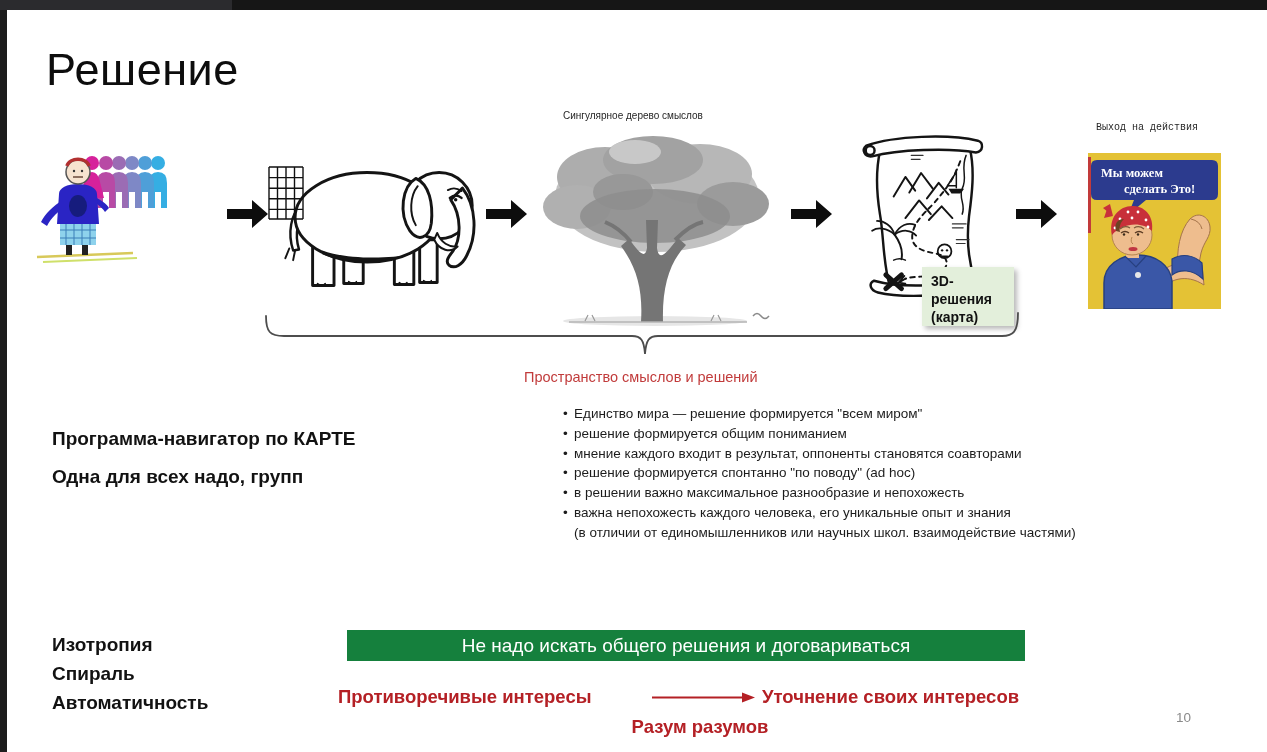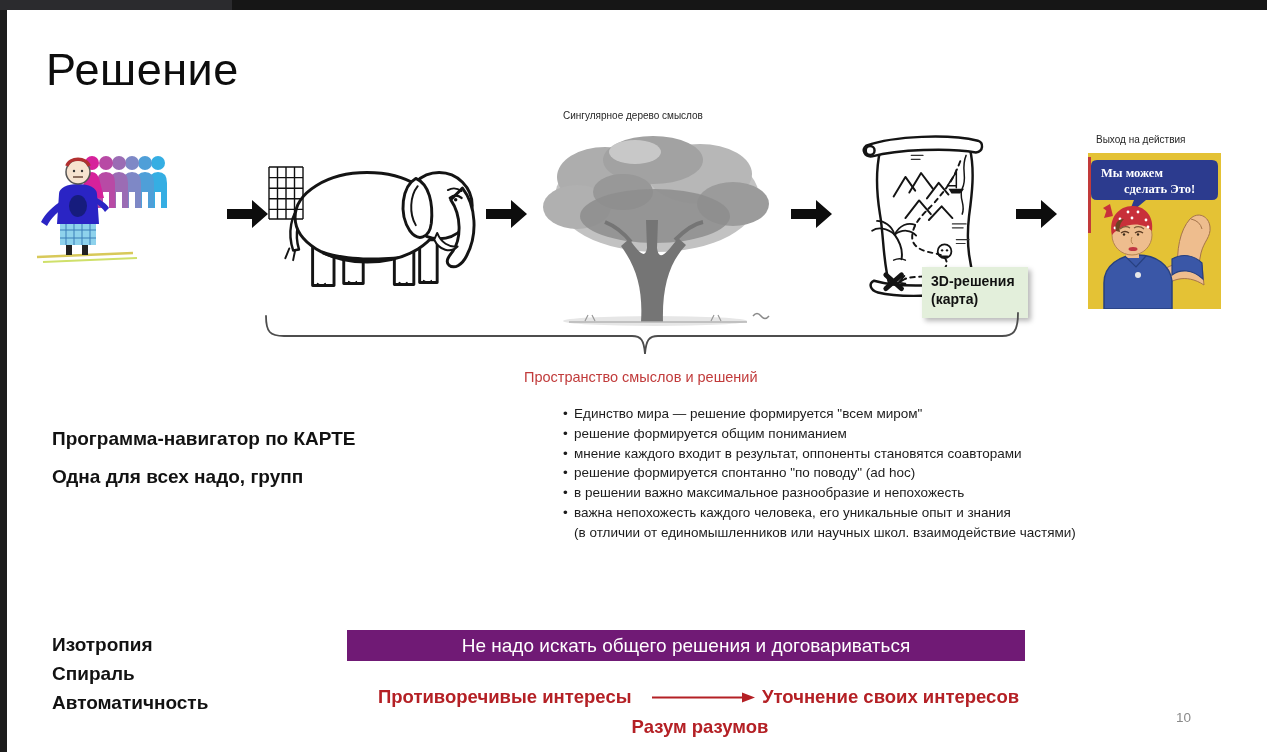--- a/index.html
+++ b/index.html
@@ -8,37 +8,37 @@
   .abs{position:absolute;}
   
   .chrome-top{left:0;top:0;width:1267px;height:10px;background:#161616;}
   .chrome-top-left{left:0;top:0;width:232px;height:10px;background:#2b2b2e;}
   .chrome-left{left:0;top:10px;width:7px;height:742px;background:#1d1d1d;}
   
   .page-title{left:46px;top:44px;font-size:45px;font-weight:400;color:#0d0d0d;letter-spacing:.5px;}
   
   .small-caption{font-size:10px;color:#262626;}
   .tree-caption{left:563px;top:110px;width:200px;}
-  .actions-caption{left:1096px;top:134px;width:130px;}
-  
-  .map-tag{left:922px;top:267px;width:106px;background:#e3efdb;padding:5px 9px 10px 9px;
+  .actions-caption{left:1096px;top:122px;width:130px;font-family:Liberation Mono, monospace;}
+  
+  .map-tag{left:922px;top:267px;width:92px;background:#e3efdb;padding:5px 9px 0 9px;
     box-sizing:border-box;box-shadow:3px 3px 5px rgba(0,0,0,0.28);}
   .map-tag div{font-size:14px;font-weight:bold;line-height:18px;color:#111;}
   
   .brace-caption{left:524px;top:369px;width:300px;font-size:14.5px;color:#c13b3b;}
   
   .nav-line{left:52px;font-size:19px;font-weight:bold;color:#121212;}
   
   .bullets{left:563px;top:404px;width:590px;}
   .bullet-row{display:flex;font-size:13.5px;line-height:19.8px;color:#1c1c1c;}
   .bullet-marker{width:11px;flex:0 0 11px;}
   
   .principle{left:52px;font-size:19px;font-weight:bold;color:#121212;}
   
-  .banner{left:347px;top:630px;width:678px;height:31px;background:#701a75;color:#fff;
+  .banner{left:347px;top:630px;width:678px;height:31px;background:#15803d;color:#fff;
     font-size:19px;text-align:center;line-height:31px;}
   
   .red-bold{font-size:18.5px;font-weight:bold;color:#b42025;}
   .page-number{left:1176px;top:710px;font-size:13.5px;color:#8a8a8a;}
 </style>
 </head>
 <body>
 
 <div class="slide-wrap">
 
@@ -306,21 +306,21 @@
         <span>(в отличии от единомышленников или научных школ. взаимодействие частями)</span>
       </div>
   </div>
 
   <div class="abs principle" style="top:634px;">Изотропия</div>
   <div class="abs principle" style="top:663px;">Спираль</div>
   <div class="abs principle" style="top:692px;">Автоматичность</div>
 
   <div class="abs banner">Не надо искать общего решения и договариваться</div>
 
-  <div class="abs red-bold" style="left:338px;top:686px;margin-left:40px;">Противоречивые интересы</div>
+  <div class="abs red-bold" style="left:338px;top:686px;">Противоречивые интересы</div>
   <div class="abs" style="left:650px;top:690px;">
     <svg width="106" height="13" viewBox="0 0 106 13">
       <path d="M2,6.5 H92" stroke="#b42025" stroke-width="1.8" fill="none"></path>
       <polygon points="92,1.5 105,6.5 92,11.5" fill="#b42025"></polygon>
     </svg>
   </div>
   <div class="abs red-bold" style="left:550px;top:716px;width:300px;text-align:center;">Разум разумов</div>
   <div class="abs red-bold" style="left:762px;top:686px;">Уточнение своих интересов</div>
 
   <div class="abs" style="left:600px;top:746px;">

